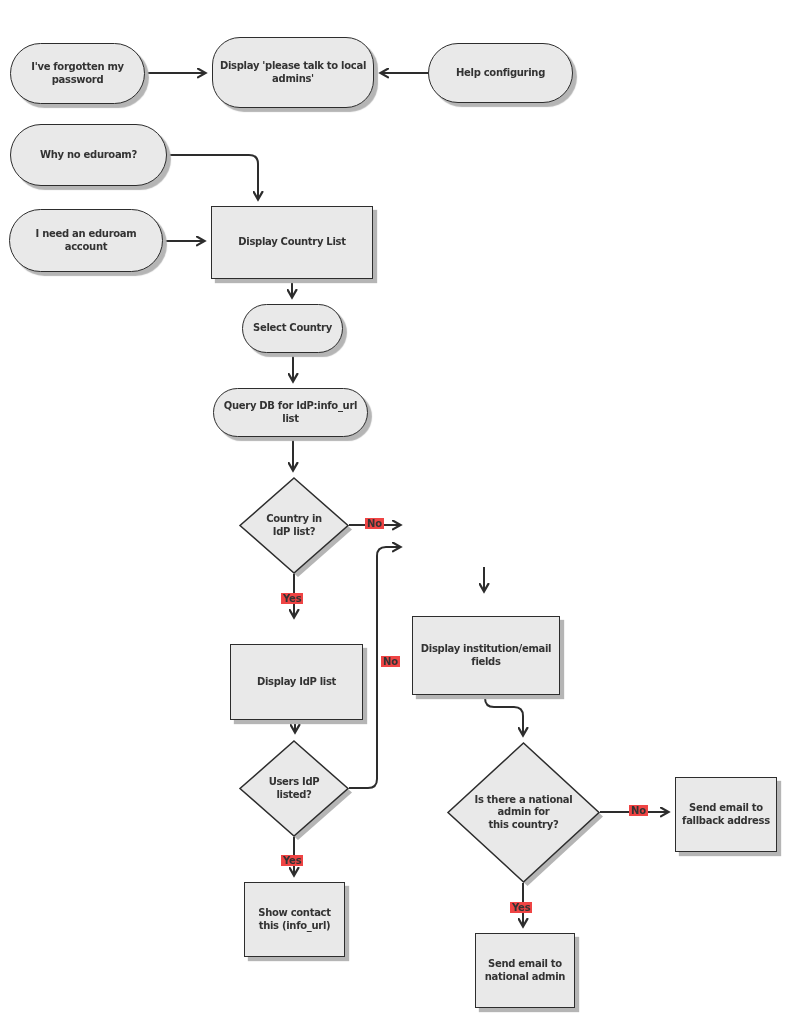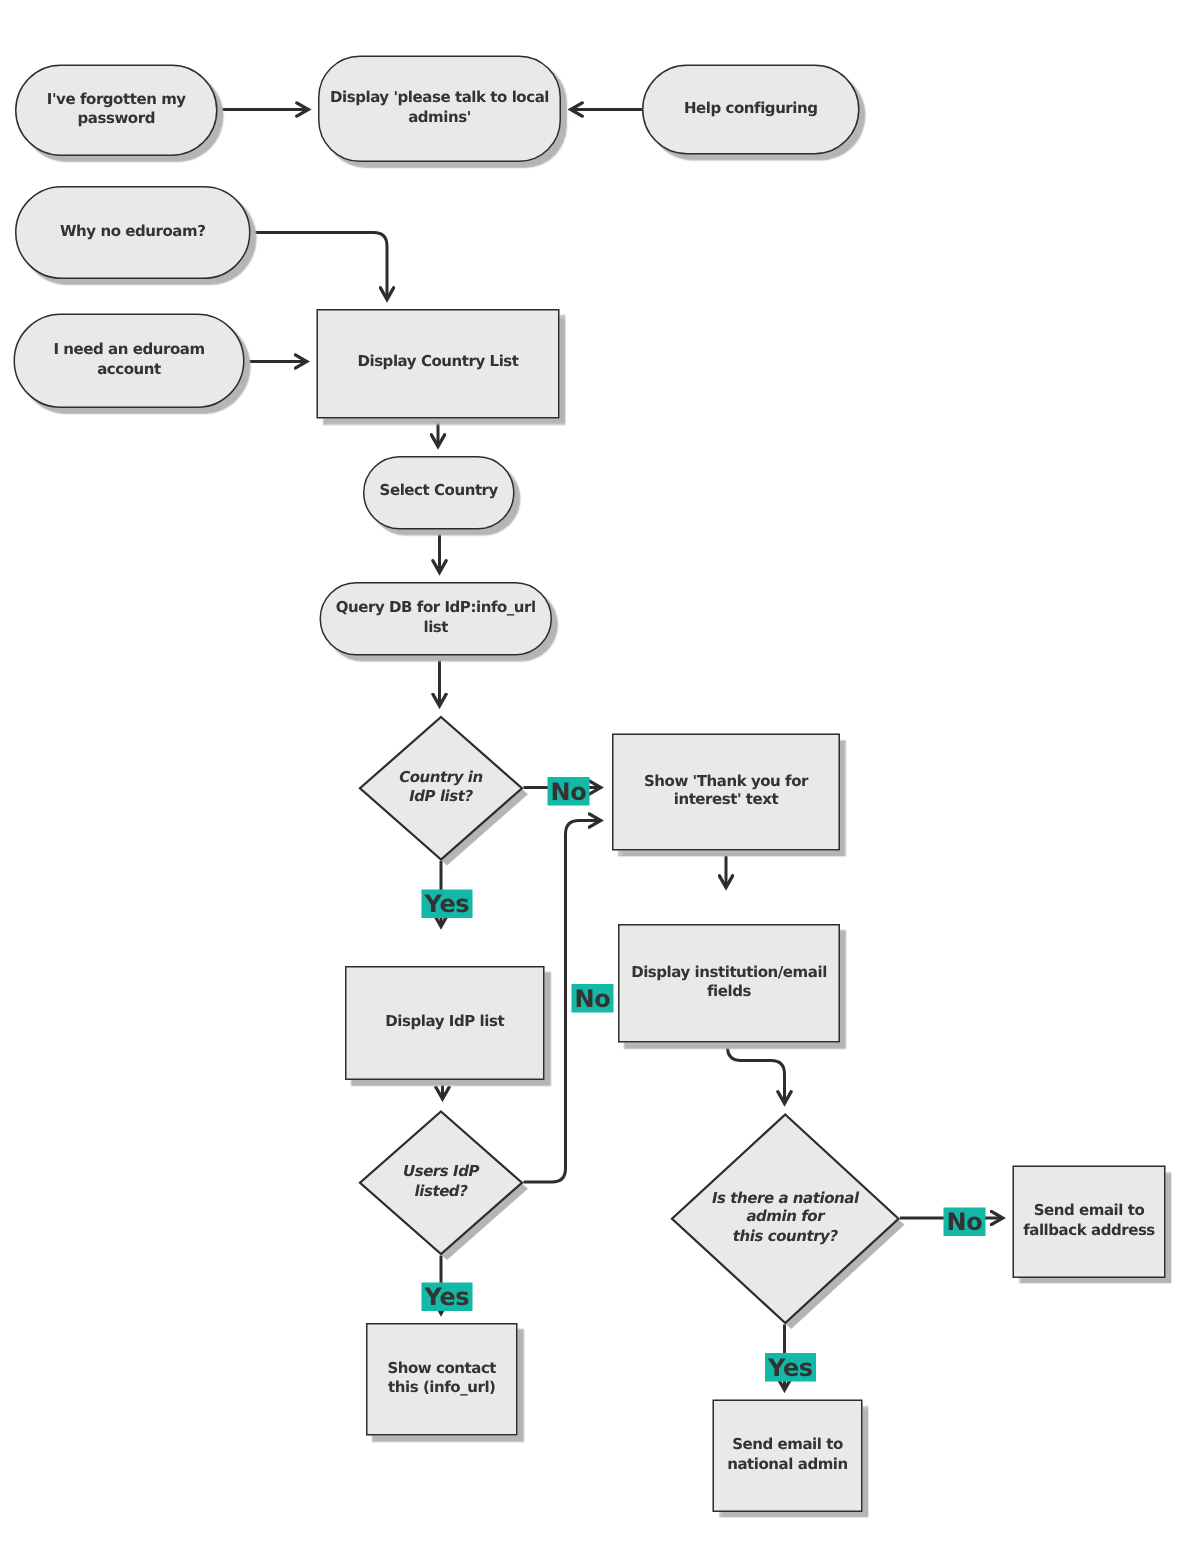--- a/index.html
+++ b/index.html
@@ -27,29 +27,29 @@
     color: #333333;
     white-space: pre-line;
     padding: 2px;
   }
   .shape {
     background: #e9e9e9;
     border: 1.5px solid #2d2d2d;
     box-shadow: 4px 4px 1px #b5b5b5;
   }
   .terminator { border-radius: 999px; }
-  .decision { padding: 0; font-style: italic; }
+  .decision { padding: 0; }
   .decision > svg { position: absolute; left: -2px; top: -2px; }
   .decision .dlabel { position: relative; z-index: 1; white-space: pre-line; padding: 0 6px; }
   .edge-label {
     position: absolute;
-    background: #14b8a6;
+    background: #ef4444;
     padding: 0 2px;
     font-weight: bold;
-    font-size: 16px;
+    font-size: 10px;
     color: #333333;
     letter-spacing: -0.2px;
     z-index: 2;
   }
 </style>
 </head>
 <body>
 
 <div class="canvas">
 
@@ -99,22 +99,20 @@
 
   <div class="node decision" style="left:239px; top:477px; width:110px; height:97px;">
     <svg width="120" height="107">
       <polygon points="61,7 115,54.5 61,102 7,54.5" fill="#b5b5b5"></polygon>
       <polygon points="57,3 111,50.5 57,98 3,50.5" fill="#e9e9e9" stroke="#2d2d2d" stroke-width="1.5"></polygon>
     </svg>
     <div class="dlabel">Country in
 IdP list?</div>
   </div>
 
-  <div class="node shape" style="left:408px; top:489px; width:152px; height:78px;">Show 'Thank you for
-interest' text</div>
 
   <div class="node shape" style="left:230px; top:644px; width:133px; height:76px;">Display IdP list</div>
 
   <div class="node shape" style="left:412px; top:616px; width:148px; height:79px;">Display institution/email
 fields</div>
 
   <div class="node decision" style="left:447px; top:742px; width:153px; height:141px;">
     <svg width="163" height="151">
       <polygon points="82.5,7 158,76.5 82.5,146 7,76.5" fill="#b5b5b5"></polygon>
       <polygon points="78.5,3 154,72.5 78.5,142 3,72.5" fill="#e9e9e9" stroke="#2d2d2d" stroke-width="1.5"></polygon>

